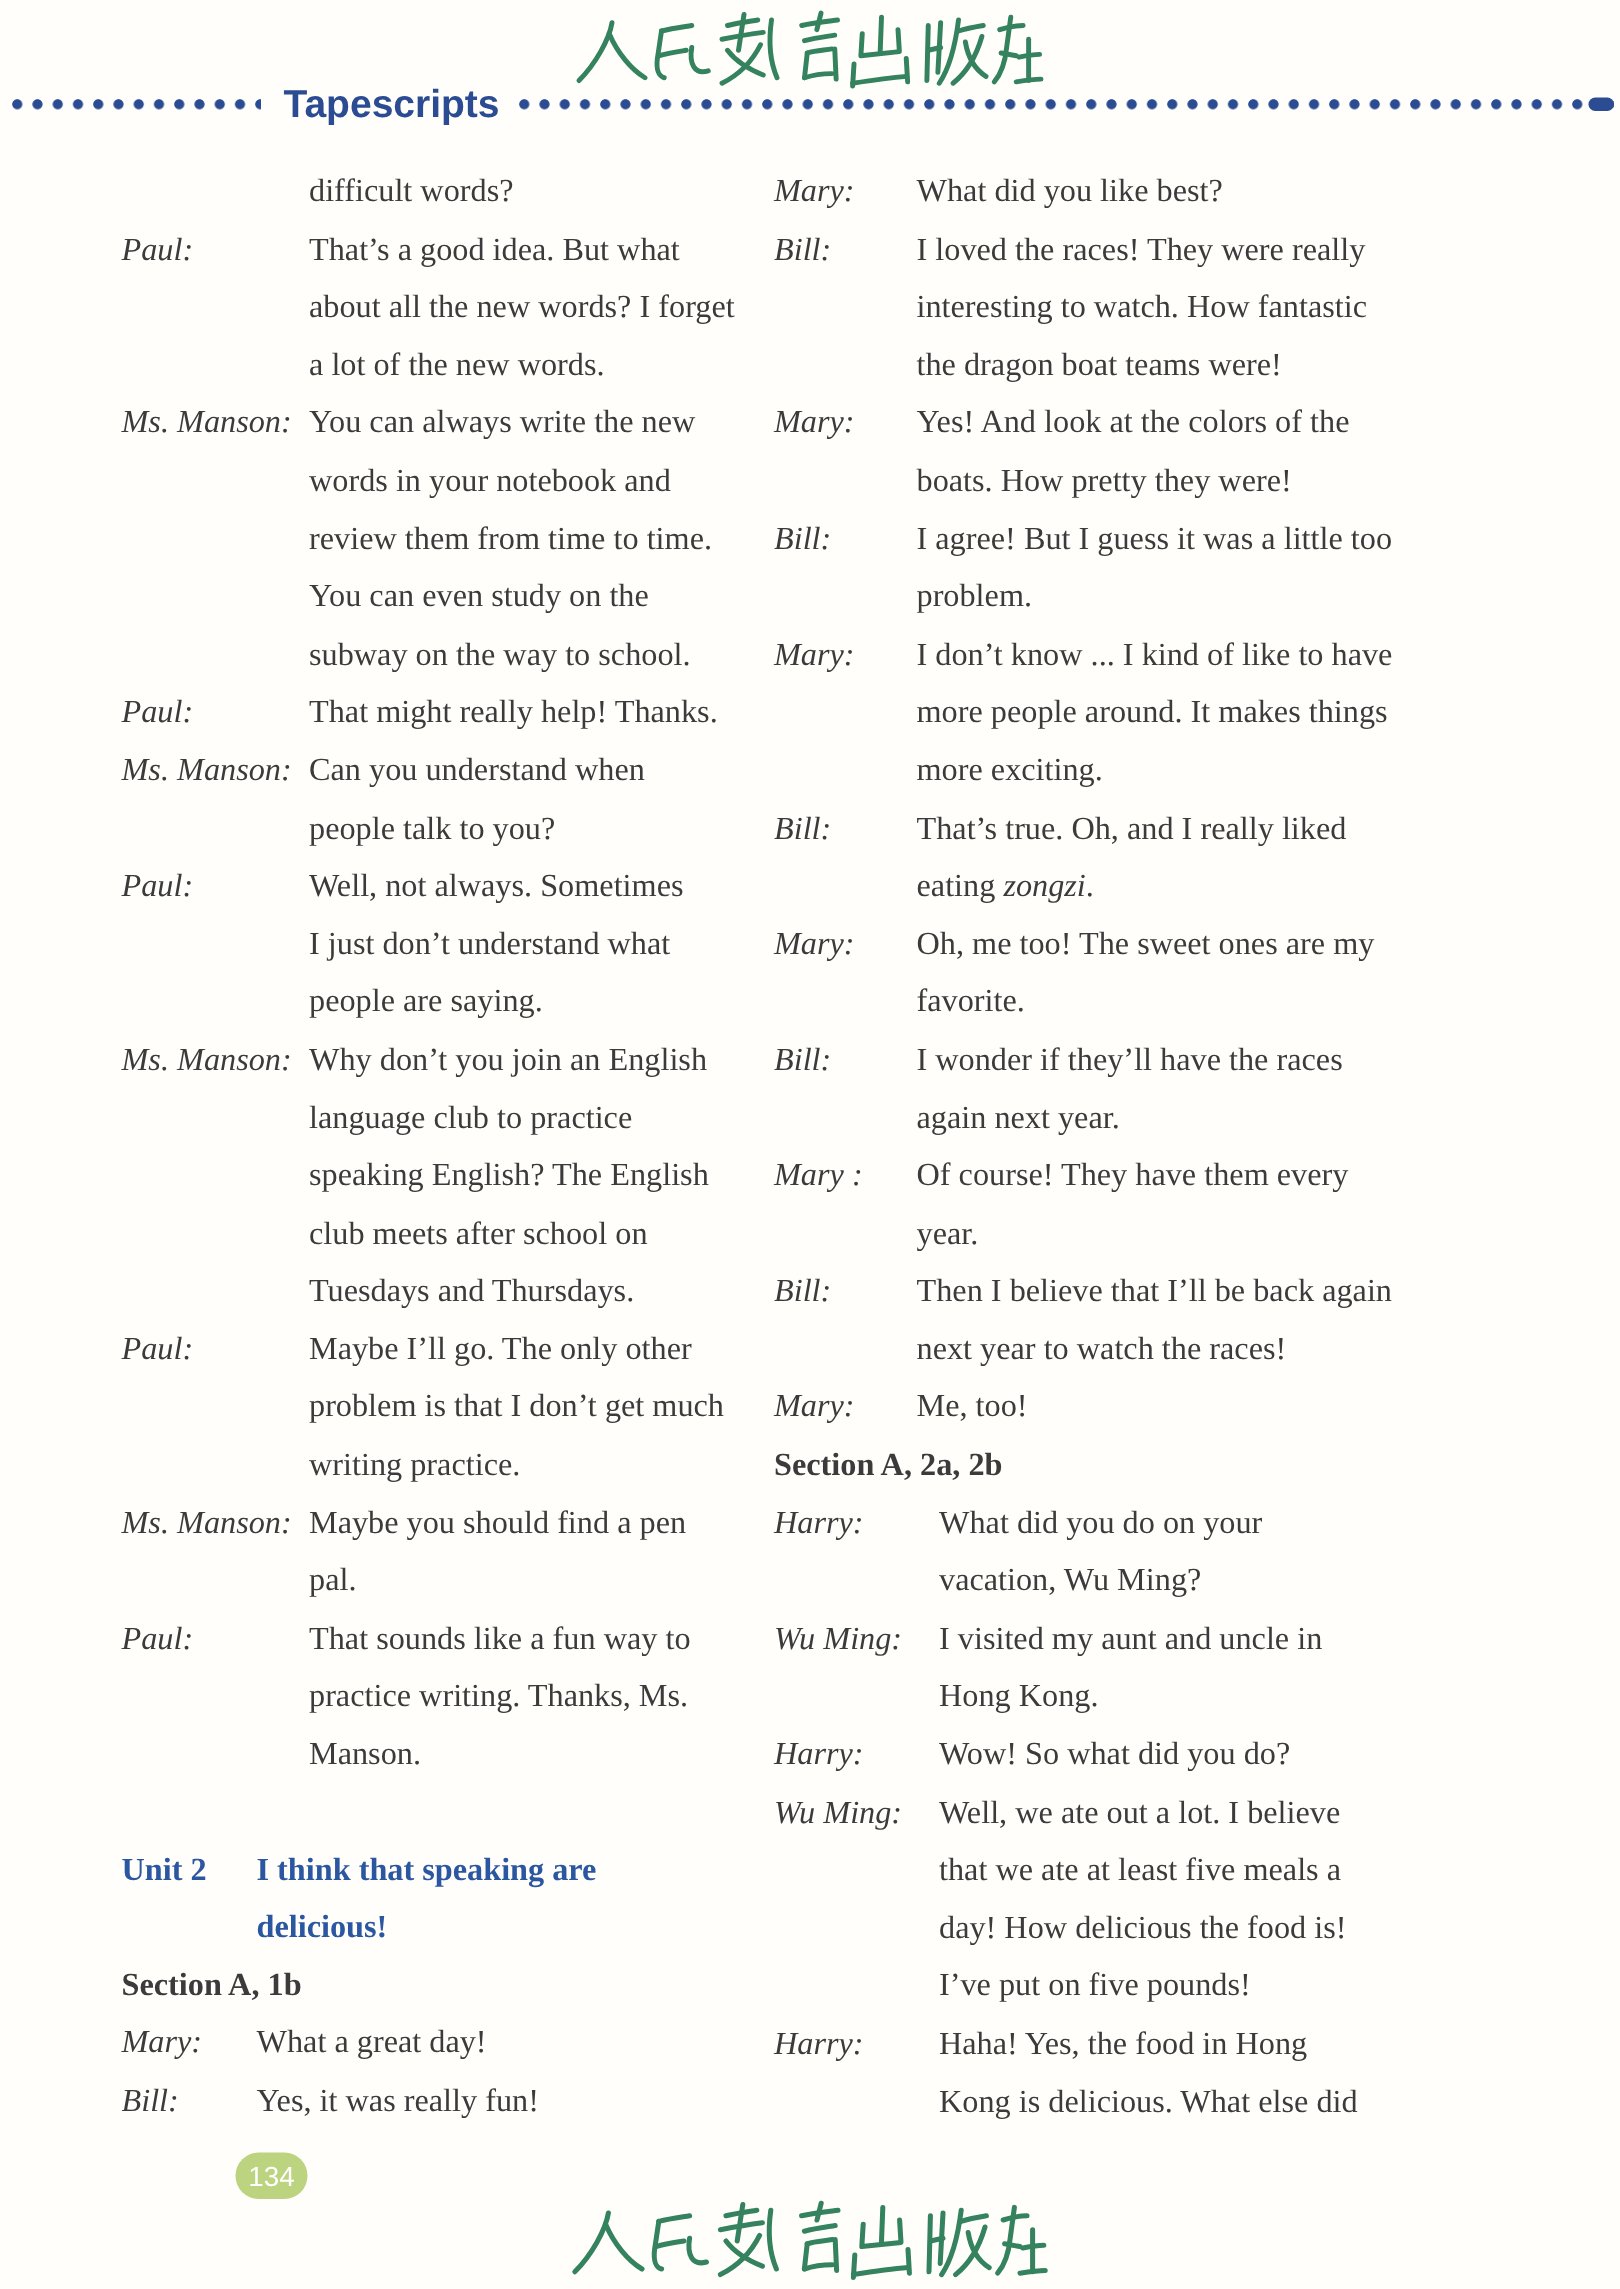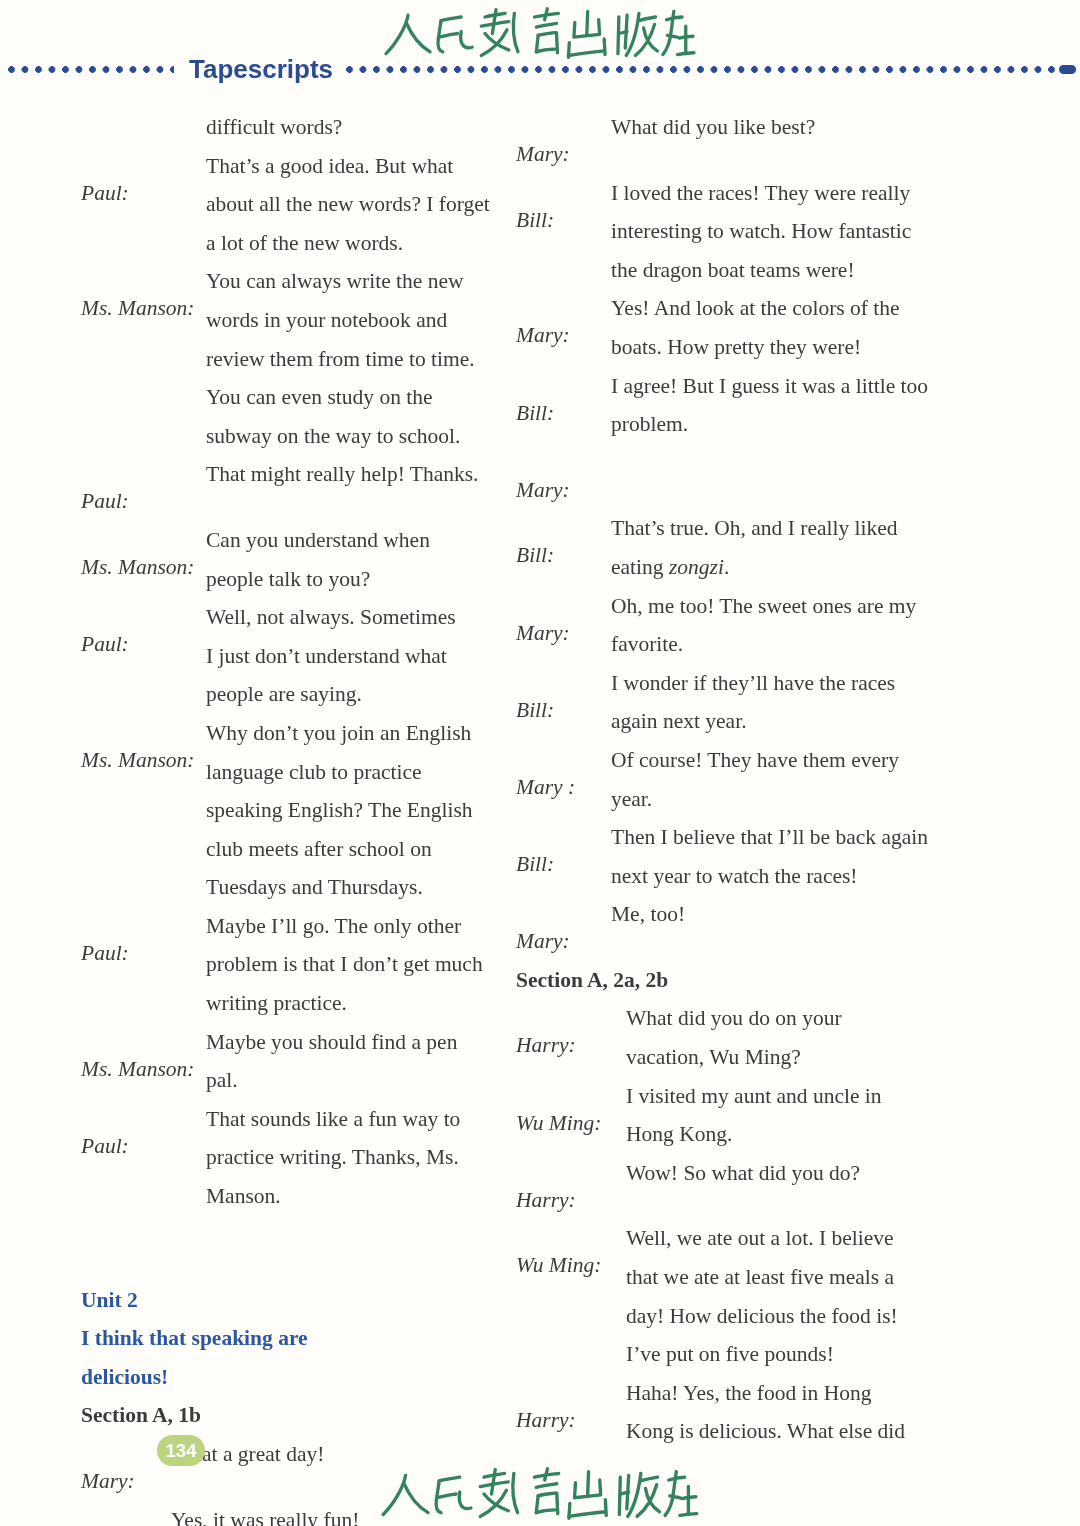--- a/index.html
+++ b/index.html
@@ -42,32 +42,32 @@
     font-weight:bold;font-size:26px;margin:0 13px 0 15px;
     white-space:nowrap;
   }
 
   
   .columns{position:absolute;top:108px;left:81px;right:30px;display:flex;}
   .col{font-size:21.5px;line-height:38.6px;}
   .col.left{flex:0 0 435px;width:435px;}
   .col.right{flex:1;}
   .entry{display:flex;}
-  .speaker{flex:0 0 auto;font-style:italic;white-space:nowrap;margin-top:27px;}
+  .speaker{flex:0 0 auto;font-style:italic;white-space:nowrap;}
   .lines{flex:1;min-width:0;}
   .line{white-space:nowrap;}
   .section-heading{font-weight:bold;display:block;}
-  .unit-heading{margin-top:38px;color:var(--heading-blue,#2b57a0);font-weight:bold;flex-direction:column;}
+  .unit-heading{margin-top:38px;color:var(--heading-blue,#2b57a0);font-weight:bold;}
   .unit-heading .speaker{font-style:normal;font-weight:bold;}
 
   
   .badge{
     position:absolute;left:157px;top:1435px;width:48px;height:31px;
     background:var(--badge-green,#bcd37f);border-radius:16px;
-    color:#ffffff;font-family:"Liberation Sans", sans-serif;font-weight:bold;font-size:18.5px;
+    color:#ffffff;font-family:"Liberation Sans", sans-serif;font-weight:normal;font-size:18.5px;
     display:flex;align-items:center;justify-content:center;
   }
 </style>
 </head>
 <body>
 
 <div class="page">
 
   <svg width="0" height="0" style="position:absolute" aria-hidden="true">
     <defs>
@@ -251,20 +251,25 @@
         </div>
         <div class="entry dialogue">
           <div class="speaker" style="width: 95px;">Bill:</div>
           <div class="lines">
             <div class="line">I agree! But I guess it was a little too</div>
             <div class="line">problem.</div>
           </div>
         </div>
         <div class="entry dialogue">
           <div class="speaker" style="width: 95px;">Mary:</div>
+          <div class="lines">
+            <div class="line">I don’t know ... I kind of like to have</div>
+            <div class="line">more people around. It makes things</div>
+            <div class="line">more exciting.</div>
+          </div>
         </div>
         <div class="entry dialogue">
           <div class="speaker" style="width: 95px;">Bill:</div>
           <div class="lines">
             <div class="line">That’s true. Oh, and I really liked</div>
             <div class="line">eating <i>zongzi</i>.</div>
           </div>
         </div>
         <div class="entry dialogue">
           <div class="speaker" style="width: 95px;">Mary:</div>

